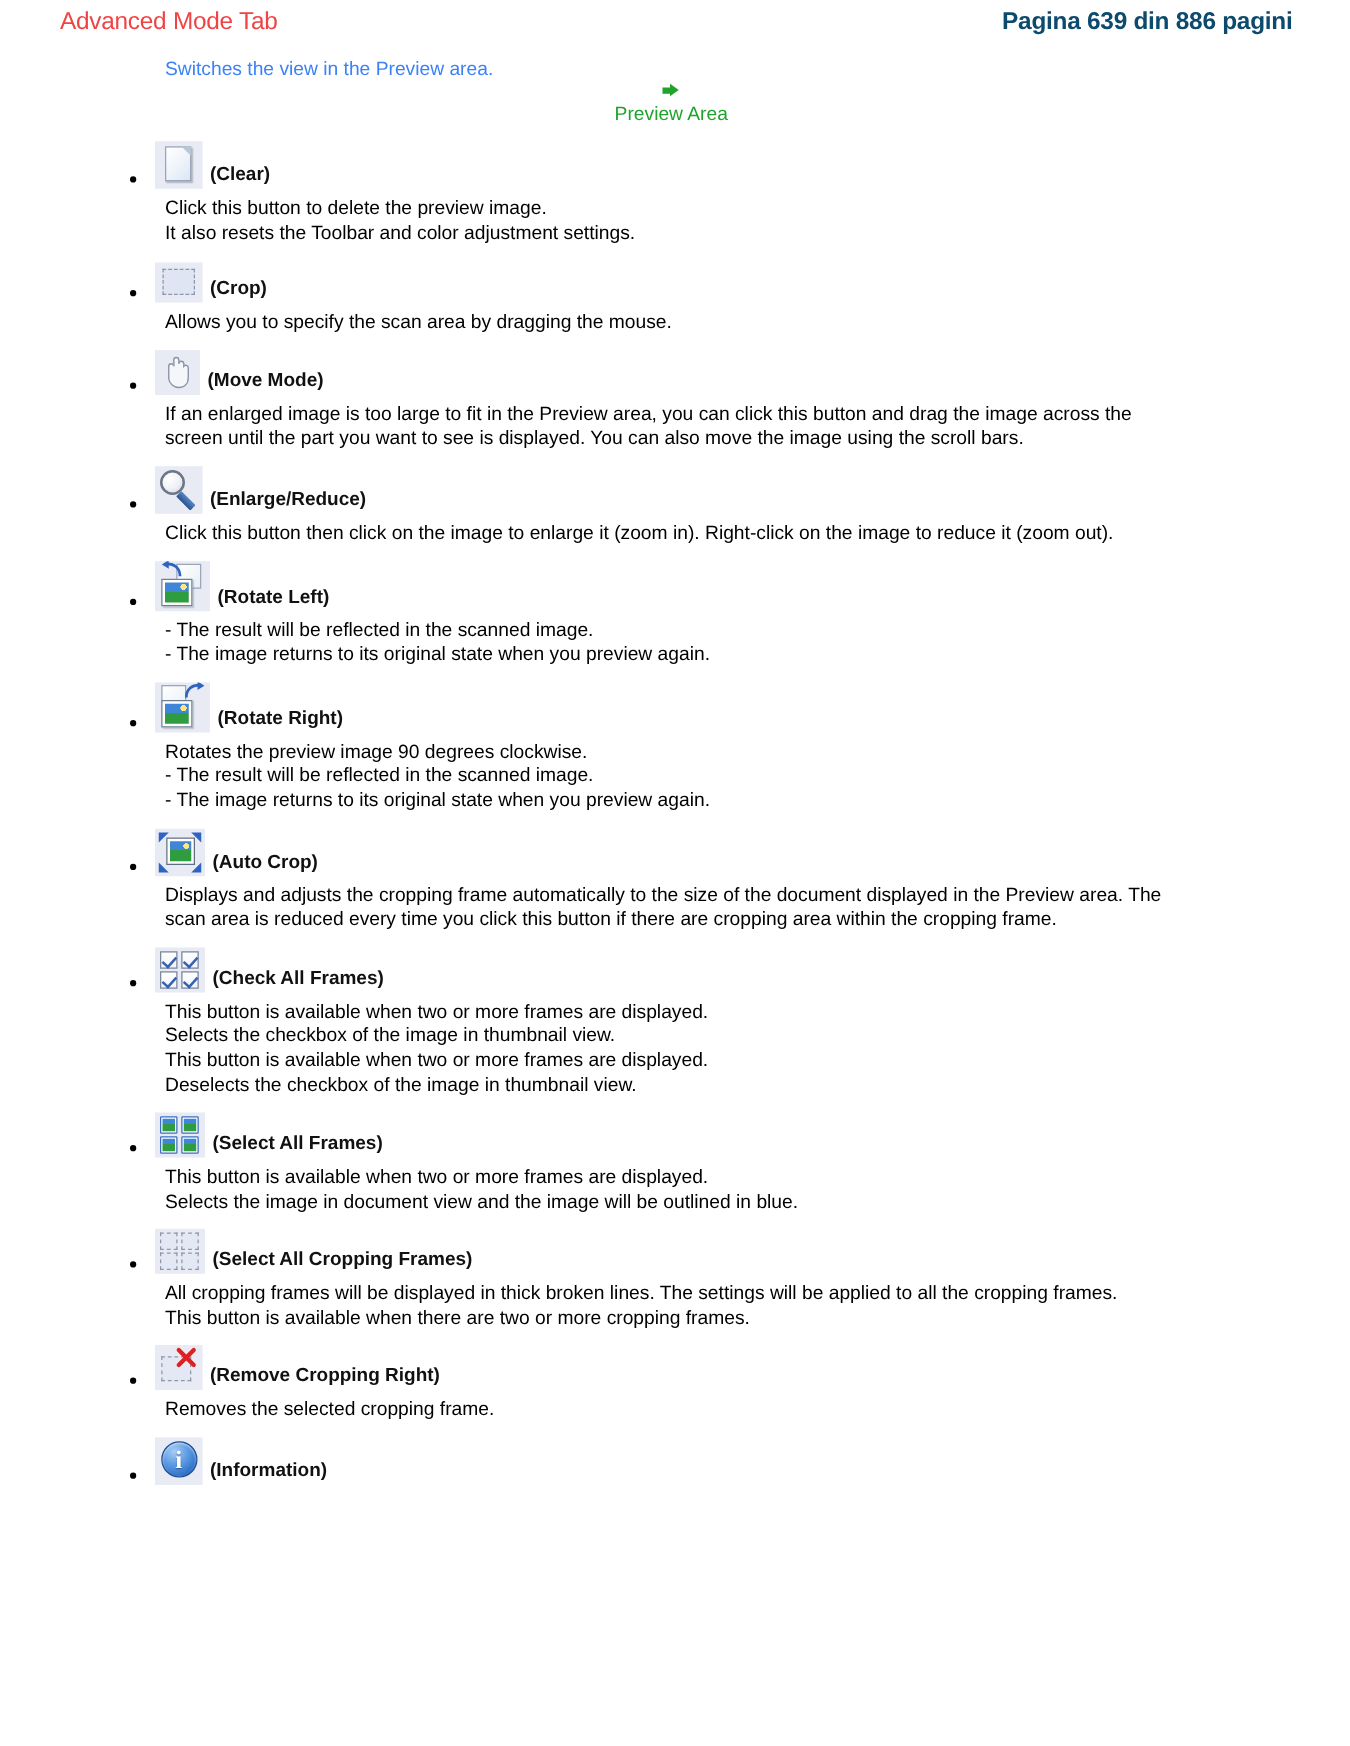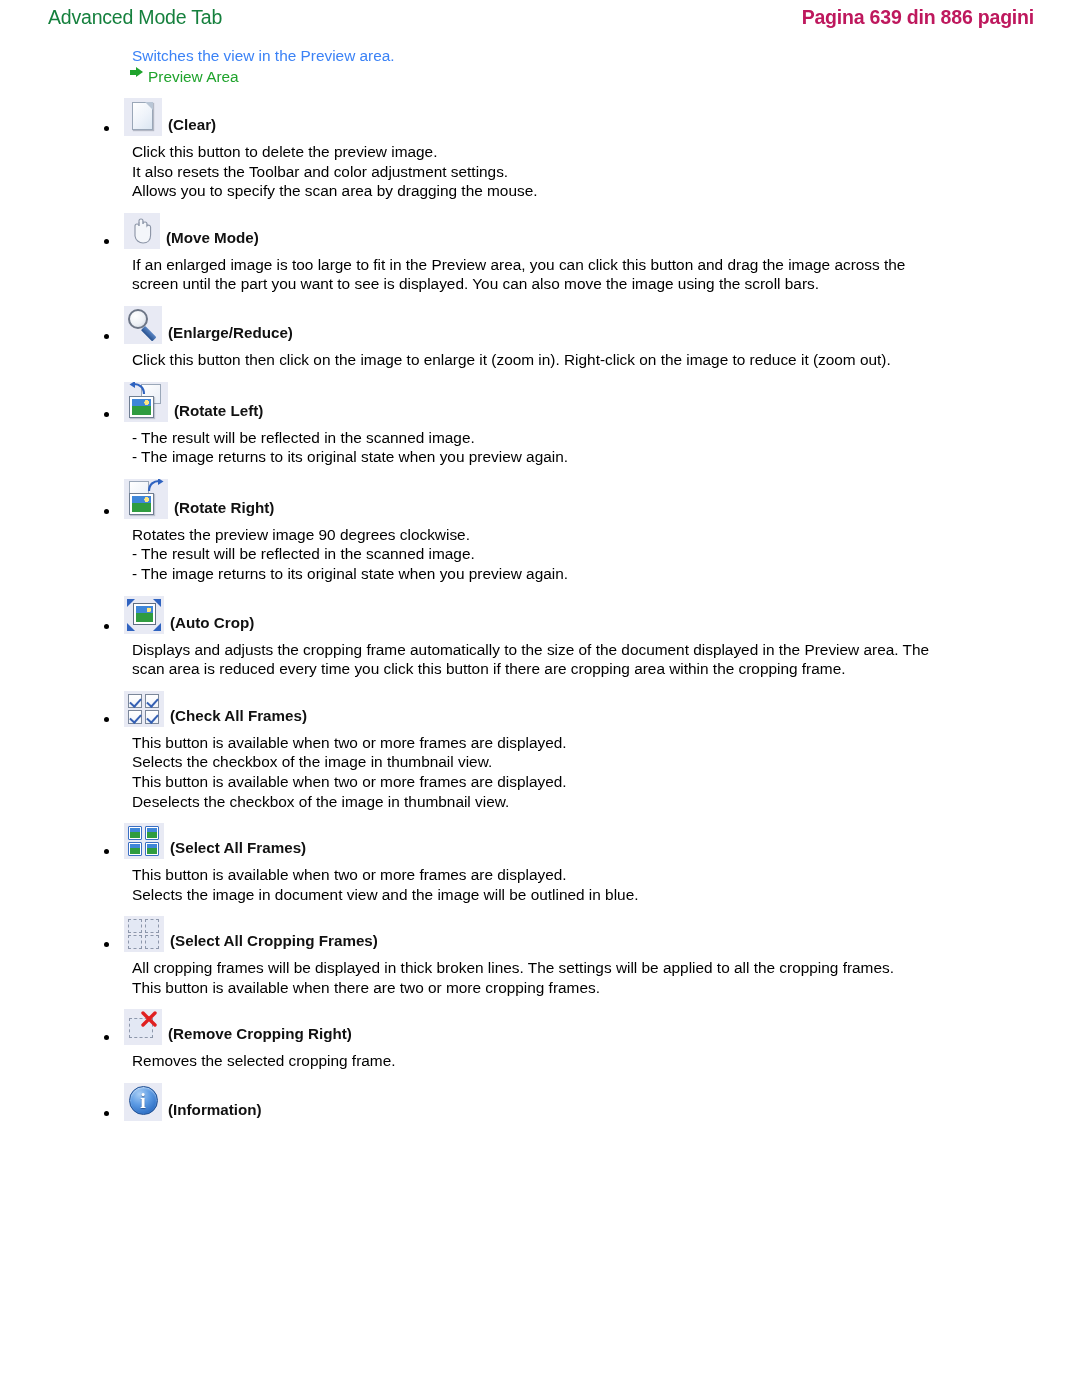--- a/index.html
+++ b/index.html
@@ -22,28 +22,28 @@
     position: absolute;
     top: 0; left: 0; right: 0;
     height: 34px;
     display: flex;
     align-items: center;
     justify-content: space-between;
     padding: 0 46px 0 48px;
   }
   .header-title {
     font-size: 19.5px;
-    color: #15803d;
+    color: #ef4444;
     letter-spacing: -0.2px;
     white-space: nowrap;
   }
   .header-pageinfo {
     font-size: 19.5px;
     font-weight: bold;
-    color: #be185d;
+    color: #0c4a6e;
     letter-spacing: -0.2px;
     white-space: nowrap;
   }
 
   
   .content {
     position: absolute;
     top: 46px;
     left: 104px;
     width: 840px;
@@ -52,23 +52,24 @@
   .intro-line {
     font-size: 15.4px;
     color: #3b82f6;
     line-height: 20px;
     margin: 0 0 1px 28px;
   }
 
   .link-row {
     margin: 0 0 8px 26px;
     display: flex;
-    align-items: flex-start;
+    align-items: center;
     gap: 4px;
     line-height: 20px;
+    flex-direction: column;
   }
   .arrow-bullet {
     display: inline-block;
     width: 14px; height: 11px;
     position: relative;
     flex: 0 0 auto;
   }
   .arrow-bullet::before {
     content: "";
     position: absolute;
@@ -347,20 +348,29 @@
         </span>
         <span class="entry-label">(Clear)</span>
       </div>
       <div class="entry-body">
         <p>Click this button to delete the preview image.</p>
         <p>It also resets the Toolbar and color adjustment settings.</p>
       </div>
     </div>
 
     <div class="entry">
+      <div class="entry-head">
+        <span class="bullet"></span>
+        <span class="icon-slot">
+          <span class="ic ic-crop">
+              <span class="box"></span>
+            </span>
+        </span>
+        <span class="entry-label">(Crop)</span>
+      </div>
       <div class="entry-body">
         <p>Allows you to specify the scan area by dragging the mouse.</p>
       </div>
     </div>
 
     <div class="entry">
       <div class="entry-head">
         <span class="bullet"></span>
         <span class="icon-slot">
           <span class="ic ic-hand">

